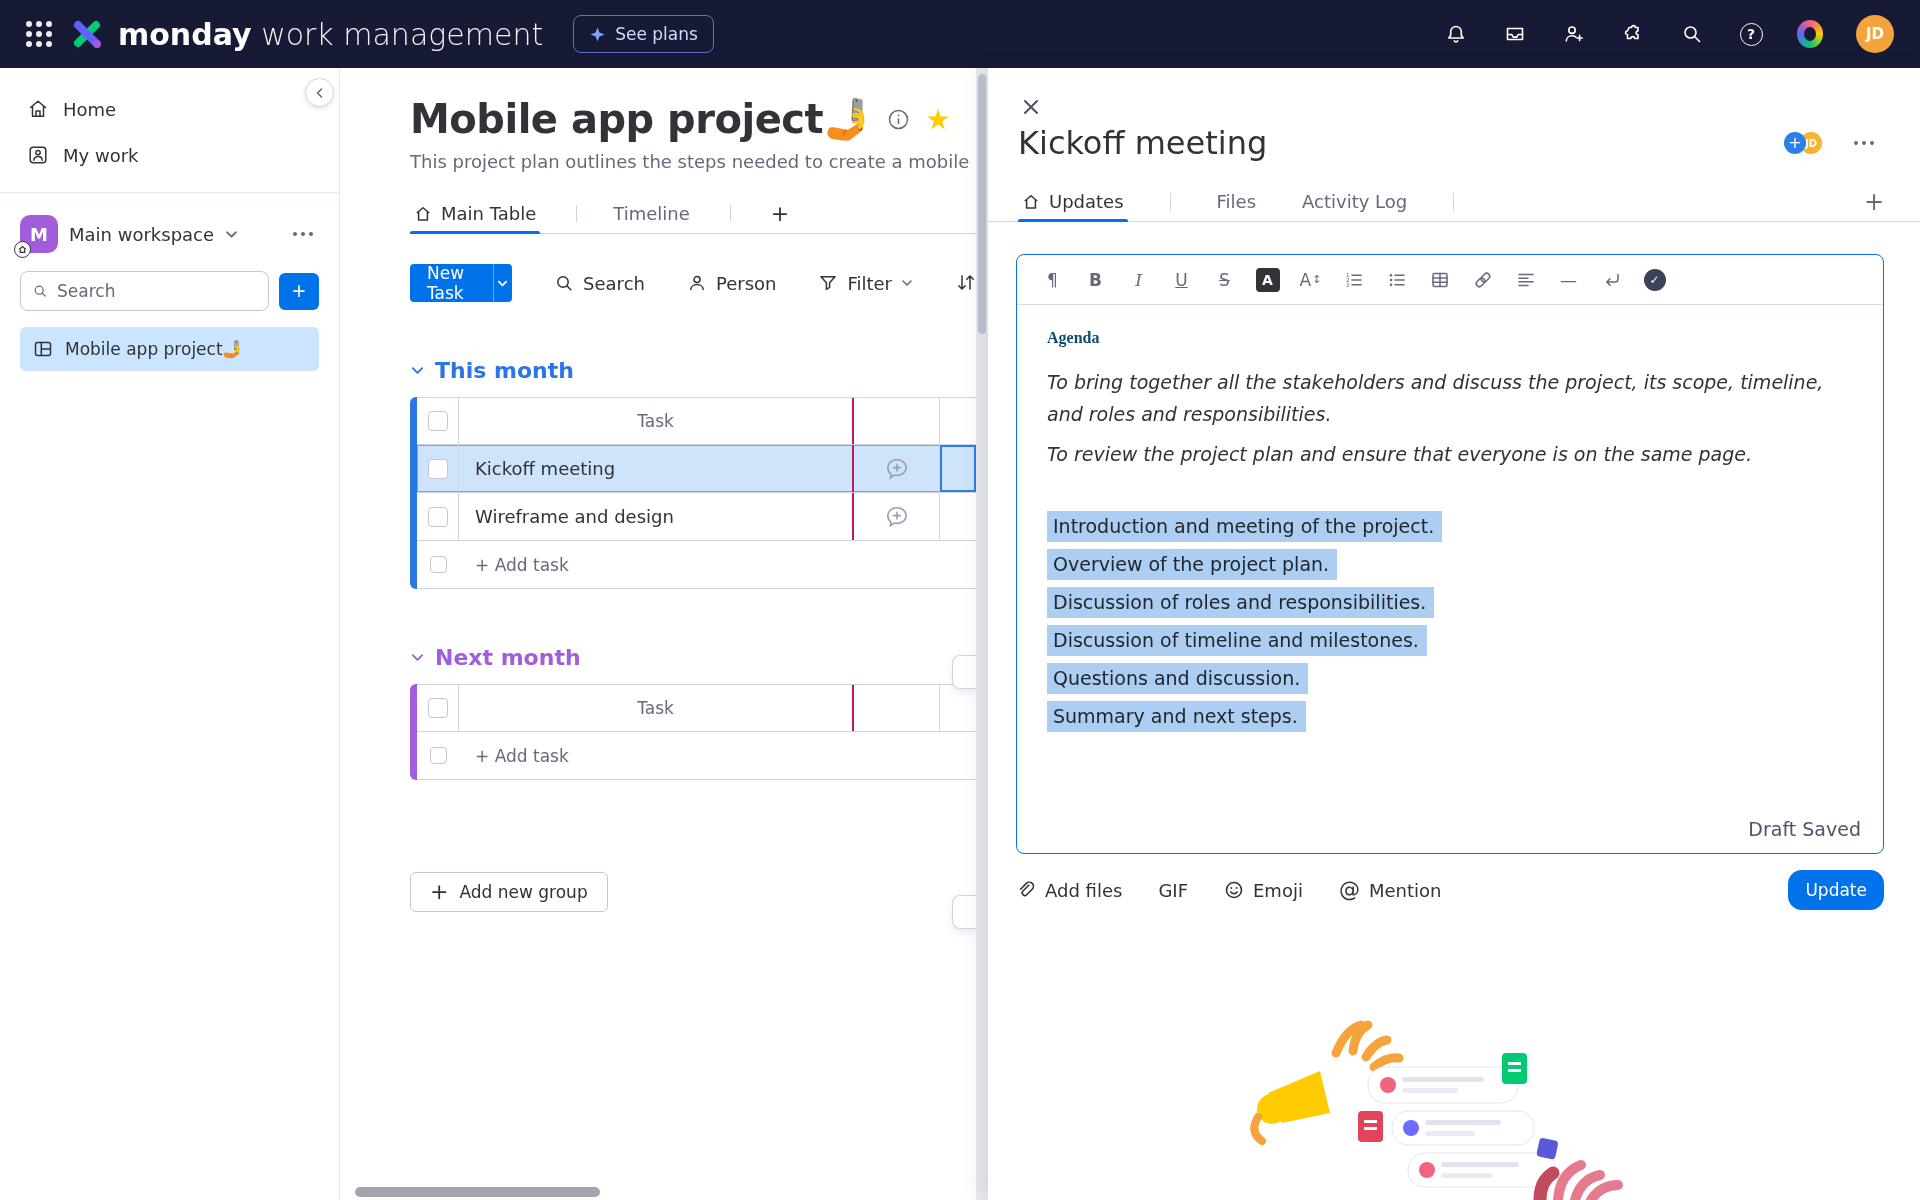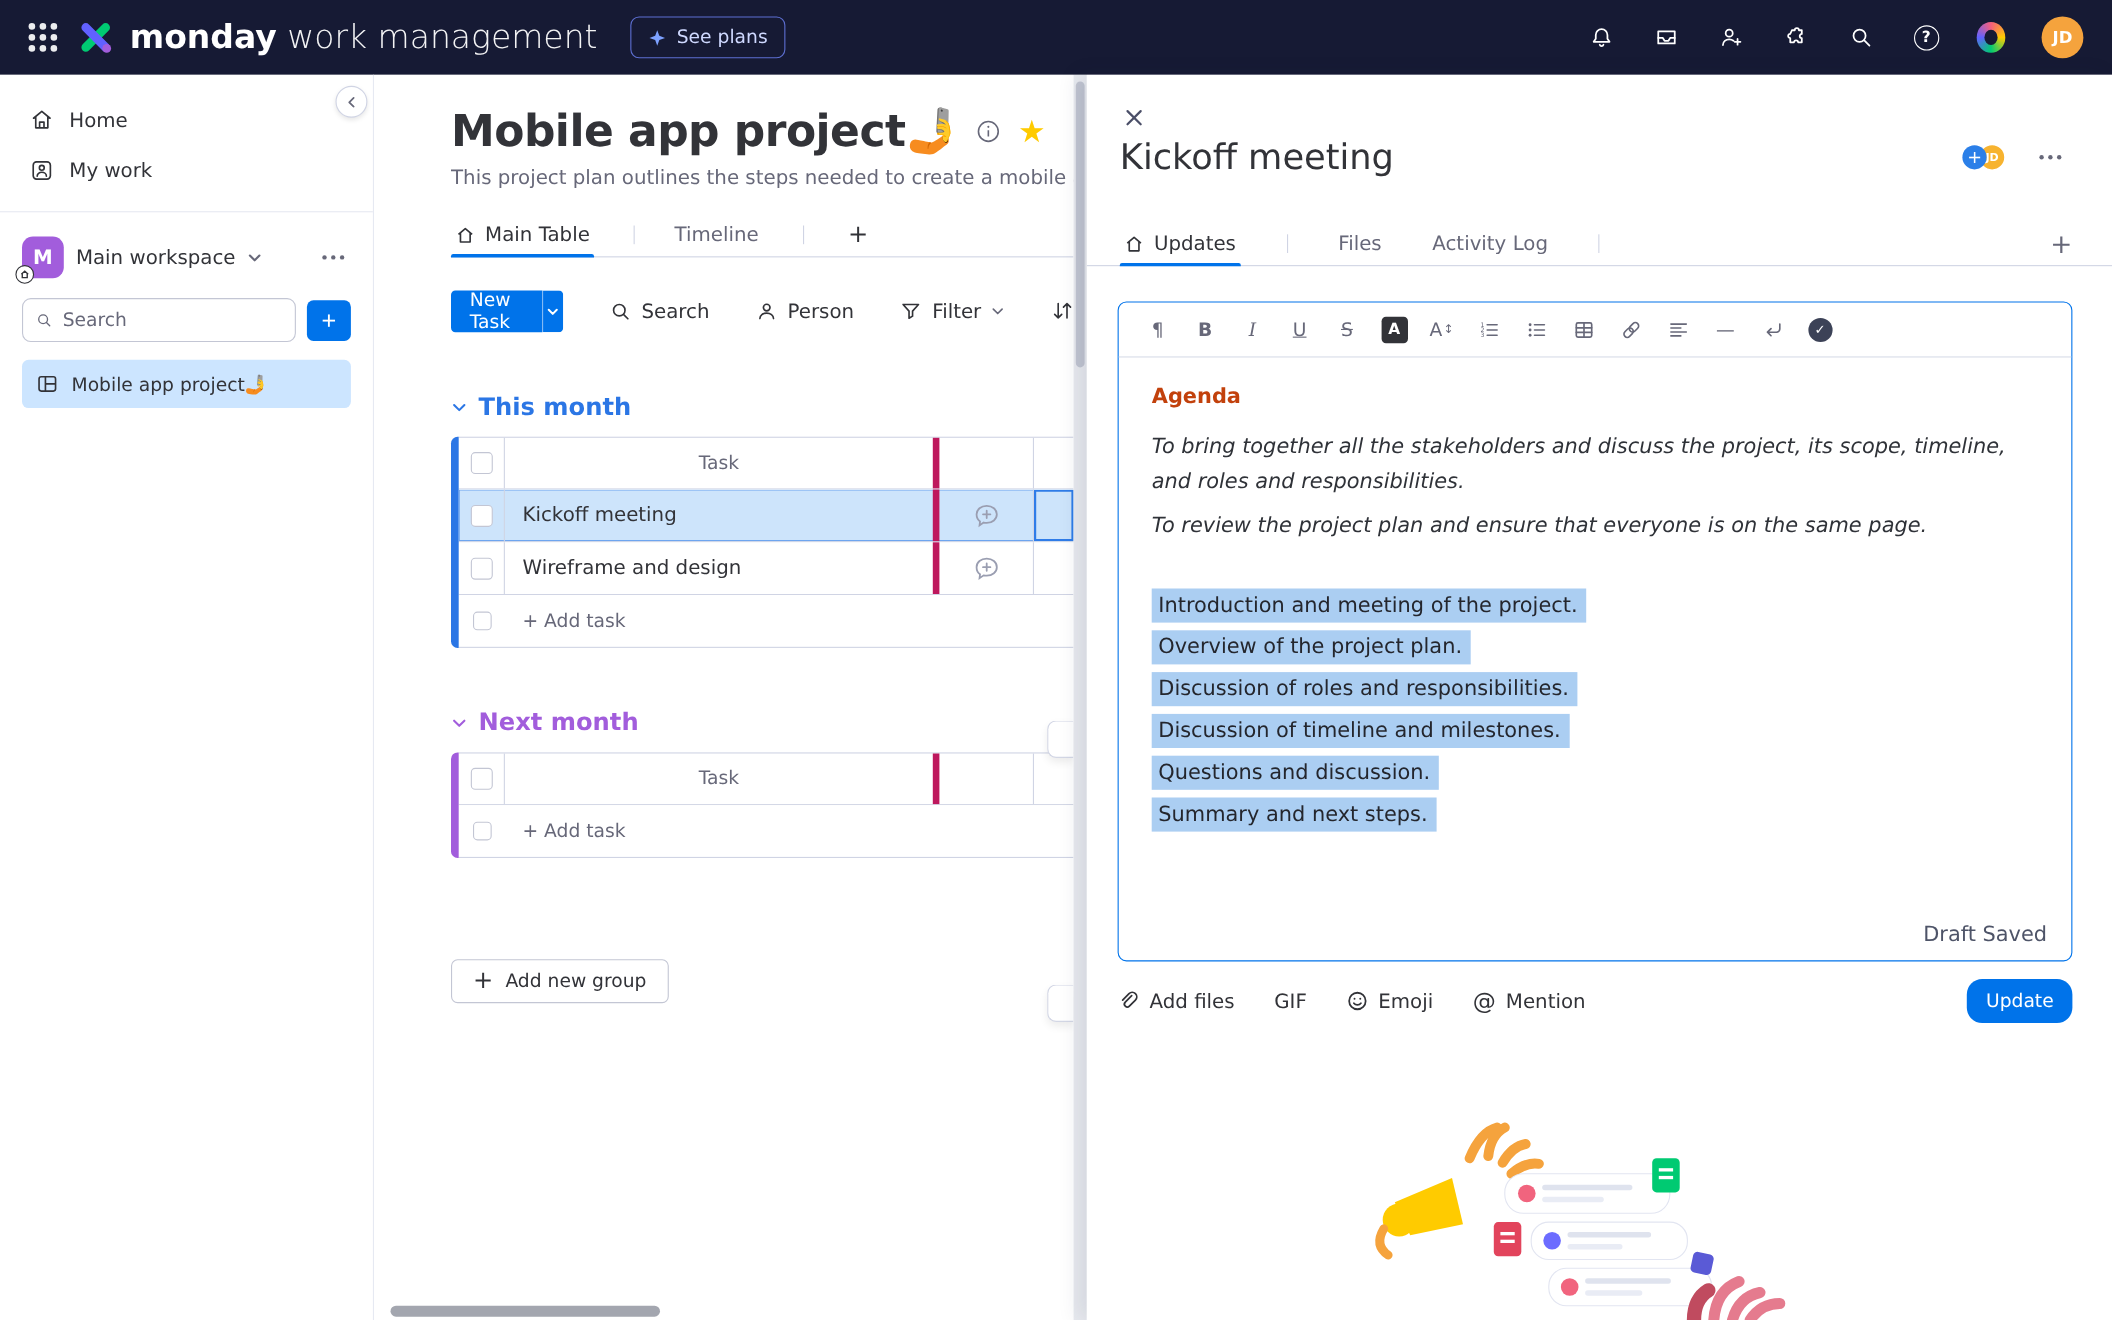--- a/index.html
+++ b/index.html
@@ -101,21 +101,21 @@
   .g1 .g-name, .g1 .g-caret svg { color:#2b76e5; stroke:#2b76e5; }
   .g2 .g-name, .g2 .g-caret svg { color:#a25ddc; stroke:#a25ddc; }
 
   .tbl { position:relative; margin-top:14px; width:566px; }
   .tbl .bar { position:absolute; left:0; top:0; bottom:0; width:7px; border-radius:6px 0 0 6px; }
   .g1t .bar { background:#2b76e5; }
   .g2t .bar { background:#a25ddc; }
   .trow { display:flex; height:48px; margin-left:7px; background:#fff; border-bottom:1px solid #d0d4e4; align-items:stretch; }
   .trow.head { border-top:1px solid #d0d4e4; }
   .c-check { width:42px; display:flex; align-items:center; justify-content:center; border-right:1px solid #d0d4e4; }
-  .c-name { width:395px; display:flex; align-items:center; padding:0 16px; font-size:18px; border-right:6px solid #be185d; cursor:pointer; }
+  .c-name { width:395px; display:flex; align-items:center; padding:0 16px; font-size:18px; border-right:2px solid #be185d; cursor:pointer; }
   .c-name.center { justify-content:center; color:#676879; font-size:17px; cursor:default; }
   .c-chat { width:86px; display:flex; align-items:center; justify-content:center; border-right:1px solid #d0d4e4; cursor:pointer; }
   .c-cut { flex:1; }
   .cb { width:20px; height:20px; border:1px solid #c3c6d4; border-radius:4px; background:#fff; cursor:pointer; }
   .cb.small { width:17px; height:17px; }
   .trow.sel { background:#cde4fb; box-shadow:inset 0 0 0 1px rgba(47,124,232,.6); }
   .trow.sel .c-cut { background:#cde4fb; box-shadow:inset 0 0 0 2px #2f7ce8; }
   .trow.addrow .c-check { border-right:none; }
   .addtxt { display:flex; align-items:center; font-size:17px; color:#676879; padding-left:16px; cursor:pointer; }
   .bubble svg { stroke:#9a9eb1; fill:none; stroke-width:1.5; stroke-linecap:round; }
@@ -140,21 +140,21 @@
   .p-close svg { stroke:#4b4f68; stroke-width:2; stroke-linecap:round; }
   .p-header { margin:56px 40px 0 30px; display:flex; align-items:center; }
   .p-title { font-size:32px; font-weight:500; }
   .p-head-right { margin-left:auto; display:flex; align-items:center; gap:24px; }
   .subscribe { display:flex; align-items:center; cursor:pointer; }
   .sub-plus { width:22px; height:22px; border-radius:50%; background:#2b7fe8; color:#fff; font-size:16px;
               line-height:1; display:flex; align-items:center; justify-content:center; z-index:1; }
   .sub-av { width:26px; height:26px; border-radius:50%; background:#f7b32f; color:#fff; font-size:10px;
             font-weight:700; display:flex; align-items:center; justify-content:center;
             margin-left:-8px; border:2px solid #fff; }
-  .p-tabs { margin-top:40px; padding:0 36px 0 30px; height:40px; display:flex; align-items:stretch;
+  .p-tabs { margin-top:20px; padding:0 36px 0 30px; height:40px; display:flex; align-items:stretch;
             border-bottom:1px solid #d0d4e4;gap:28px; }
   .p-tabs .tab { margin-right:10px; }
   .p-tabs .tab-sep { margin:0 14px 0 4px; }
   .p-tab-add { margin-left:auto; align-self:center; font-size:24px; color:#676879; cursor:pointer; }
 
   .editor { position:relative; margin:32px 36px 0 28px; height:600px; border:1px solid #0073ea;
             border-radius:8px; display:flex; flex-direction:column; }
   .ed-tools { height:50px; border-bottom:1px solid #d8dce8; display:flex; align-items:center; padding:0 14px; }
   .edi { width:43px; display:flex; align-items:center; justify-content:center; font-size:17px;
          color:#676879; cursor:pointer; }
@@ -162,21 +162,21 @@
   .edi.itl { font-style:italic; font-family:"DejaVu Serif","Liberation Serif",serif; }
   .edi.und { text-decoration:underline; }
   .edi.str { text-decoration:line-through; }
   .edi .colorbox { width:24px; height:24px; border-radius:4px; background:#323338; color:#fff;
                    font-size:14px; font-weight:700; display:flex; align-items:center; justify-content:center; }
   .edi small { font-size:11px; margin-left:1px; }
   .edi svg { stroke:#676879; fill:none; stroke-width:1.5; stroke-linecap:round; stroke-linejoin:round; }
   .edi .checkc { width:22px; height:22px; border-radius:50%; background:#3c4257; color:#fff; font-size:12px;
                  display:flex; align-items:center; justify-content:center; }
   .ed-content { flex:1; padding:10px 30px 0 30px; font-size:19px; color:#2f3238; cursor:text; }
-  .ed-h { font-size:19px; font-weight:700; margin-top:14px; color:#c2410c; }
+  .ed-h { font-size:16px; font-weight:700; margin-top:14px; color:#0c4a6e;font-family:Liberation Serif, serif; }
   .ed-p { font-style:italic; line-height:1.68; max-width:870px; margin-top:20px; }
   .ed-p.second { margin-top:8px; }
   .hl-list { margin-top:40px; }
   .hl { display:table; background:#abcef2; color:#24262d; font-size:19px; padding:4px 8px 5px 6px;
         margin-bottom:7px; }
   .draft { position:absolute; right:22px; bottom:13px; font-size:19px; color:#4e5468; }
 
   .p-actions { margin:16px 36px 0 28px; display:flex; align-items:center; gap:36px; font-size:18px; color:#323338; }
   .pa { display:flex; align-items:center; gap:9px; cursor:pointer; }
   .pa svg { stroke:#323338; fill:none; stroke-width:1.6; stroke-linecap:round; stroke-linejoin:round; }

